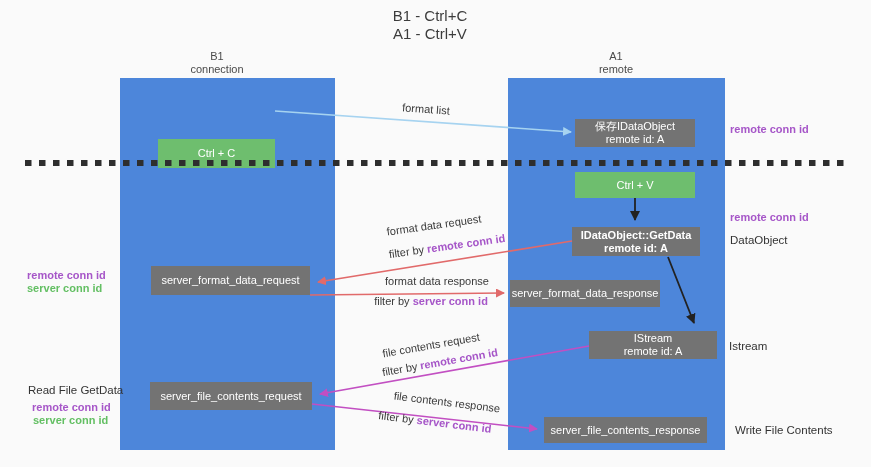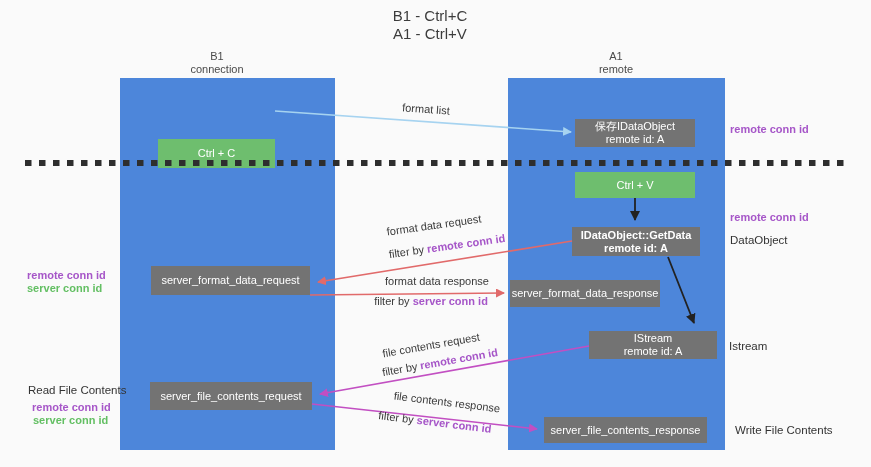--- a/index.html
+++ b/index.html
@@ -124,17 +124,17 @@
   <div class="lbl ctr" style="left:435px;top:422px;transform:translate(-50%,-50%) rotate(7deg);"><span>filter by </span><span class="conn-purple">server conn id</span></div>
 
   <div class="lbl conn-purple" style="left:730px;top:123px;">remote conn id</div>
   <div class="lbl conn-purple" style="left:730px;top:211px;">remote conn id</div>
   <div class="lbl side" style="left:730px;top:234px;">DataObject</div>
   <div class="lbl side" style="left:729px;top:340px;">Istream</div>
   <div class="lbl side" style="left:735px;top:424px;">Write File Contents</div>
 
   <div class="lbl conn-purple" style="left:27px;top:269px;">remote conn id</div>
   <div class="lbl conn-green" style="left:27px;top:282px;">server conn id</div>
-  <div class="lbl side" style="left:28px;top:384px;">Read File Contents</div>
+  <div class="lbl side" style="left:28px;top:384px;">Read File GetData</div>
   <div class="lbl conn-purple" style="left:32px;top:401px;">remote conn id</div>
   <div class="lbl conn-green" style="left:33px;top:414px;">server conn id</div>
 
 </div>
 
 </body></html>

